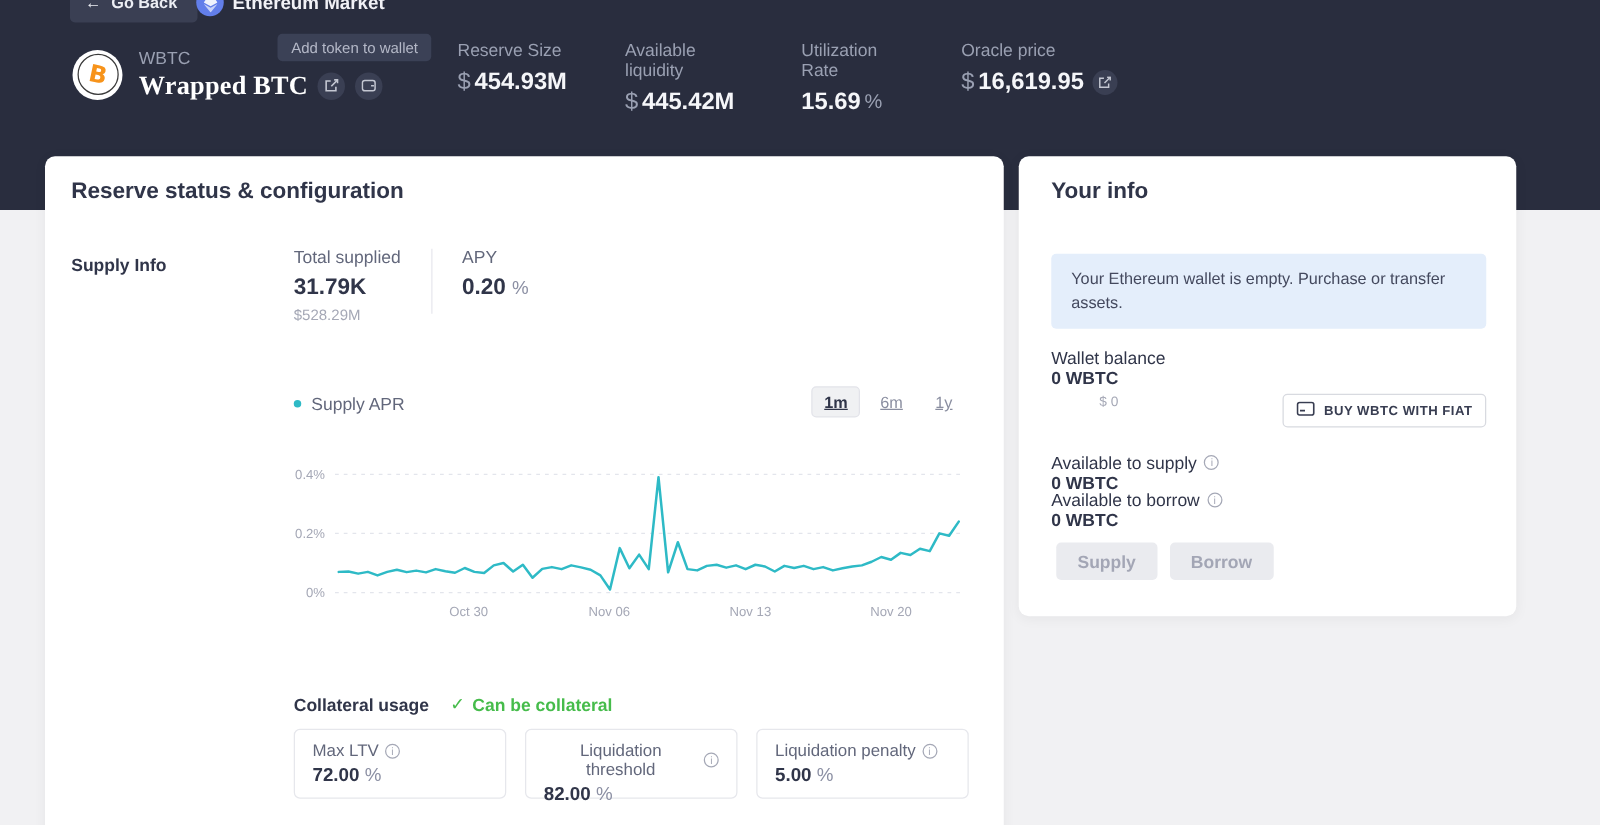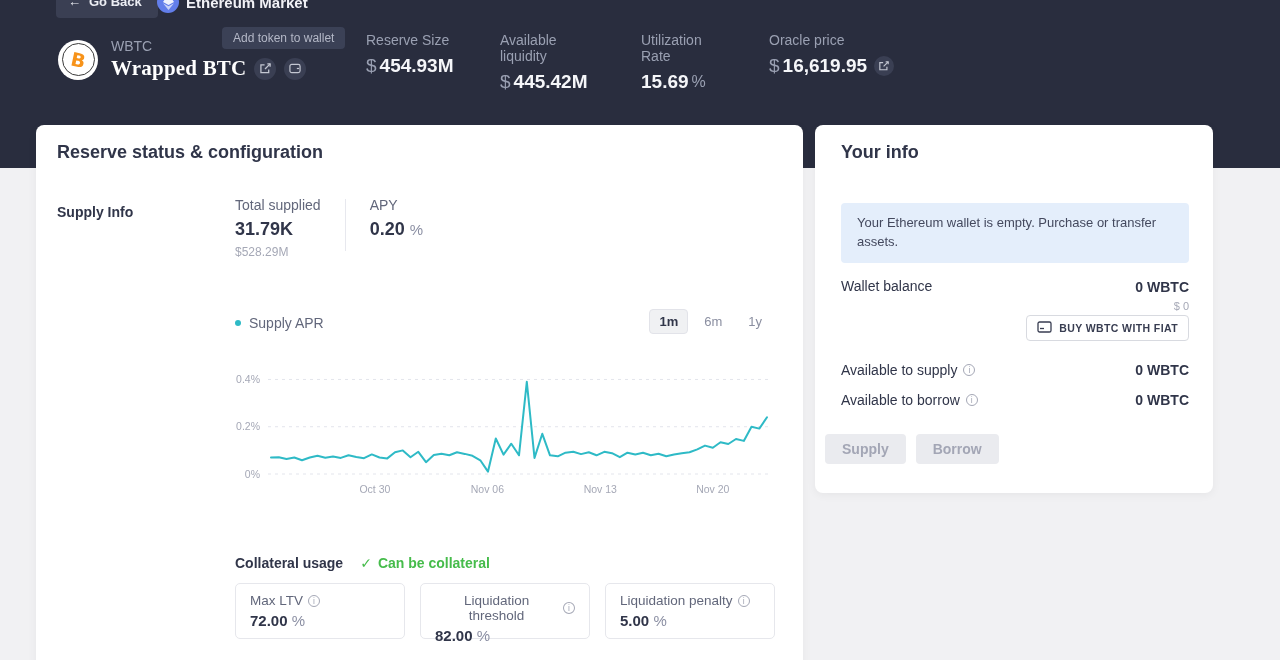--- a/index.html
+++ b/index.html
@@ -48,46 +48,46 @@
   .kv .k { font-size:14px; color:#62677b; }
   .kv .v { margin-top:6px; font-size:18px; font-weight:700; color:#303549; }
   .kv .sub { margin-top:5px; font-size:12px; color:#a5a8b6; }
   .v-divider { width:1px; height:52px; background:#e7e8ee; margin:2px 24px 0 24px; }
 
   .legend-row { position:absolute; left:199px; top:190px; display:flex; align-items:center; gap:8px; }
   .legend-dot { width:6px; height:6px; border-radius:50%; background:#2ebac6; }
   .legend-label { font-size:14px; color:#62677b; }
   .range-group { position:absolute; right:31px; top:184px; display:flex; align-items:center; gap:6px; }
   .range-btn { font-family:inherit; font-size:13px; border:1px solid transparent; background:transparent;
-    color:#8a8ea0; padding:4px 9px; border-radius:4px; cursor:pointer; }
+    color:#8a8ea0; padding:4px 9px; border-radius:4px; cursor:pointer;text-decoration:underline; }
   .range-btn.selected { background:#f0f1f3; border-color:#e2e3e9; color:#303549; font-weight:700; }
 
   .chart-wrap { position:absolute; left:192px; top:235px; width:550px; height:140px; }
 
   .collateral-row { position:absolute; left:199px; top:430px; display:flex; align-items:center; gap:17px; }
   .collateral-title { font-size:14px; font-weight:700; color:#303549; }
   .collateral-status { font-size:14px; font-weight:700; color:#46bc4b; display:flex; align-items:center; gap:6px; }
   .boxes-row { position:absolute; left:199px; top:458px; display:flex; gap:15px; }
   .info-box { width:170px; height:56px; border:1px solid #e6e7ec; border-radius:5px; padding:9px 14px; }
   .info-box .bl { font-size:13.5px; color:#62677b; display:flex; align-items:center; gap:5px;text-align:center; }
   .info-box .bv { margin-top:4px; font-size:15px; font-weight:600; color:#303549; }
   .info-i { display:inline-flex; width:12px; height:12px; border:1px solid #a5a8b6; border-radius:50%;
     color:#a5a8b6; font-size:8.5px; align-items:center; justify-content:center; font-style:normal; }
 
   
   .alert-box { position:absolute; left:26px; right:24px; top:78px; background:#e4eefb; border-radius:4px;
     padding:11px 16px; font-size:13px; line-height:1.45; color:#44495e; }
-  .row-between { position:absolute; left:26px; right:24px; display:flex; justify-content:space-between; align-items:flex-start; }
+  .row-between { position:absolute; left:26px; right:24px; display:flex; justify-content:space-between; align-items:flex-start;flex-direction:column; }
   .rb-label { font-size:14px; color:#303549; display:flex; align-items:center; gap:6px; }
   .rb-value { font-size:14px; font-weight:700; color:#303549; }
   .usd-sub { text-align:right; font-size:11px; color:#a5a8b6; margin-top:4px; }
   .buy-fiat-btn { position:absolute; right:24px; top:190px; display:flex; align-items:center; gap:7px;
     background:#fff; border:1px solid #d8dae0; border-radius:4px; padding:5px 10px; cursor:pointer;
     font-family:inherit; font-size:10.5px; font-weight:700; letter-spacing:.4px; color:#383d51; }
-  .action-btns { position:absolute; left:10px; top:309px; display:flex; gap:10px; }
+  .action-btns { position:absolute; left:30px; top:309px; display:flex; gap:10px; }
   .action-btn { font-family:inherit; background:#eaebef; color:#a3a6b5; border:none; border-radius:4px;
     padding:7px 17px; font-size:14px; font-weight:600; cursor:default; }
 
   svg text { font-family:"Liberation Sans","DejaVu Sans",sans-serif; }
 </style>
 </head>
 <body>
 
 <div class="topbar">
 

